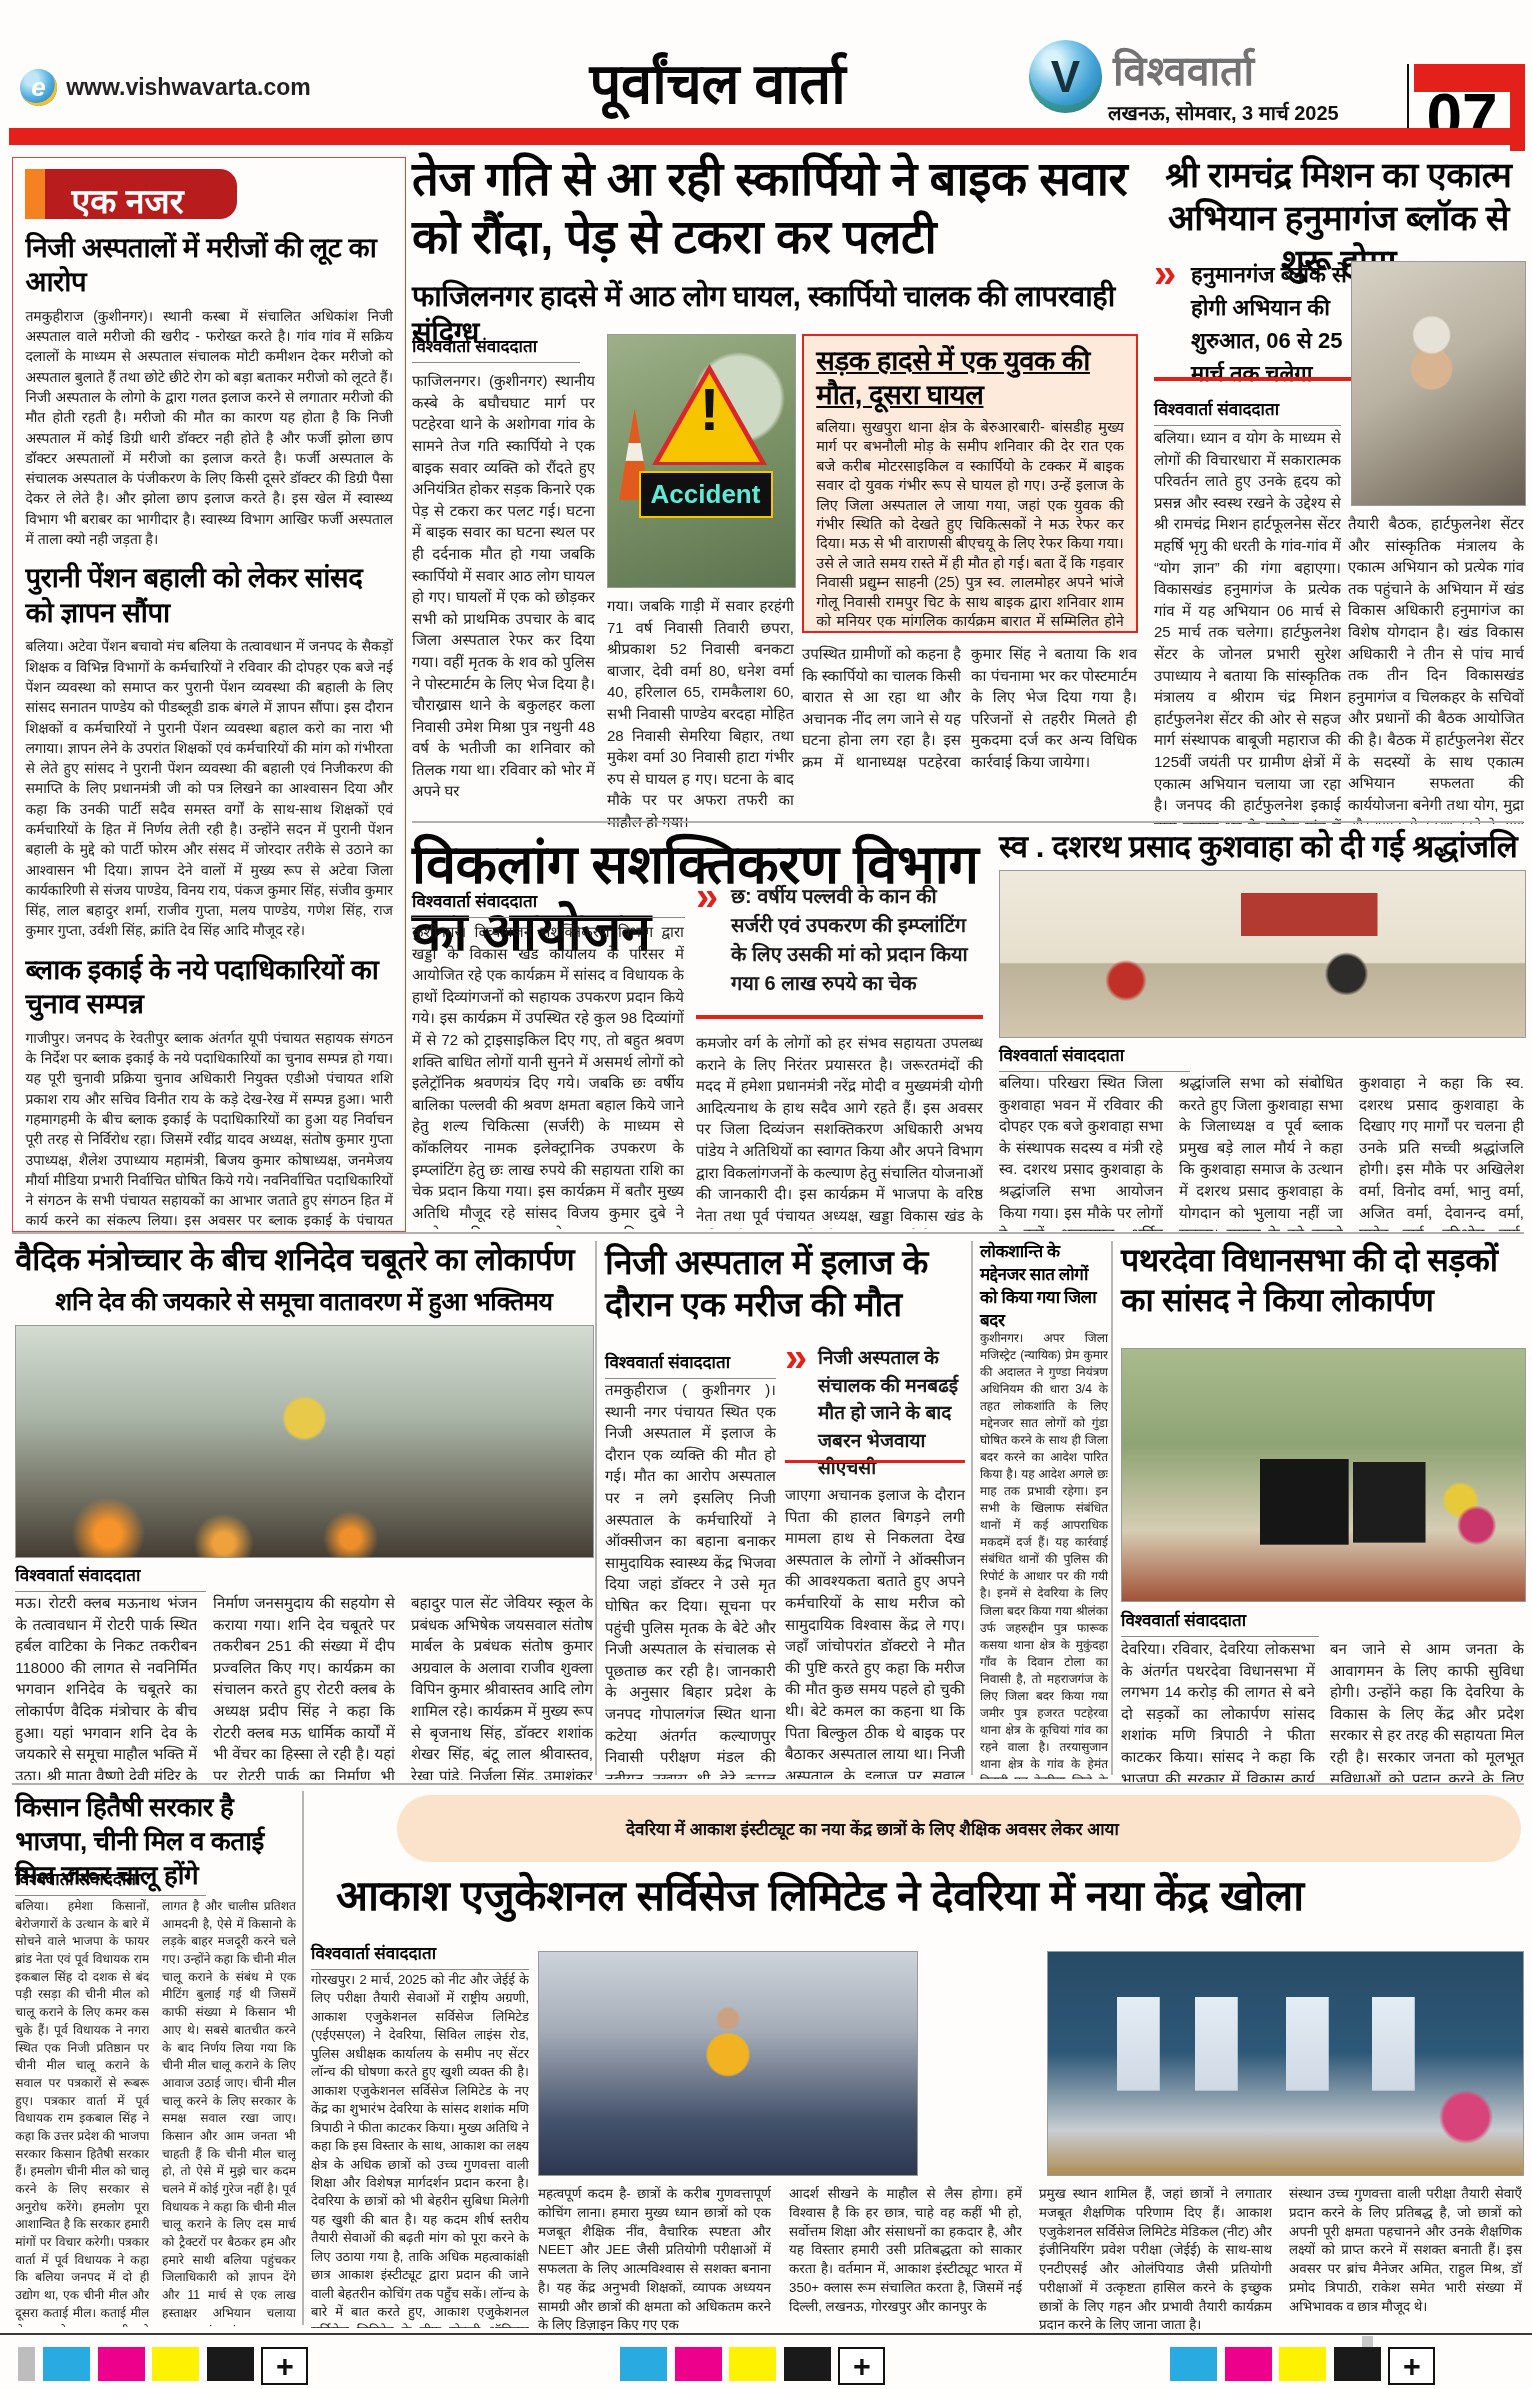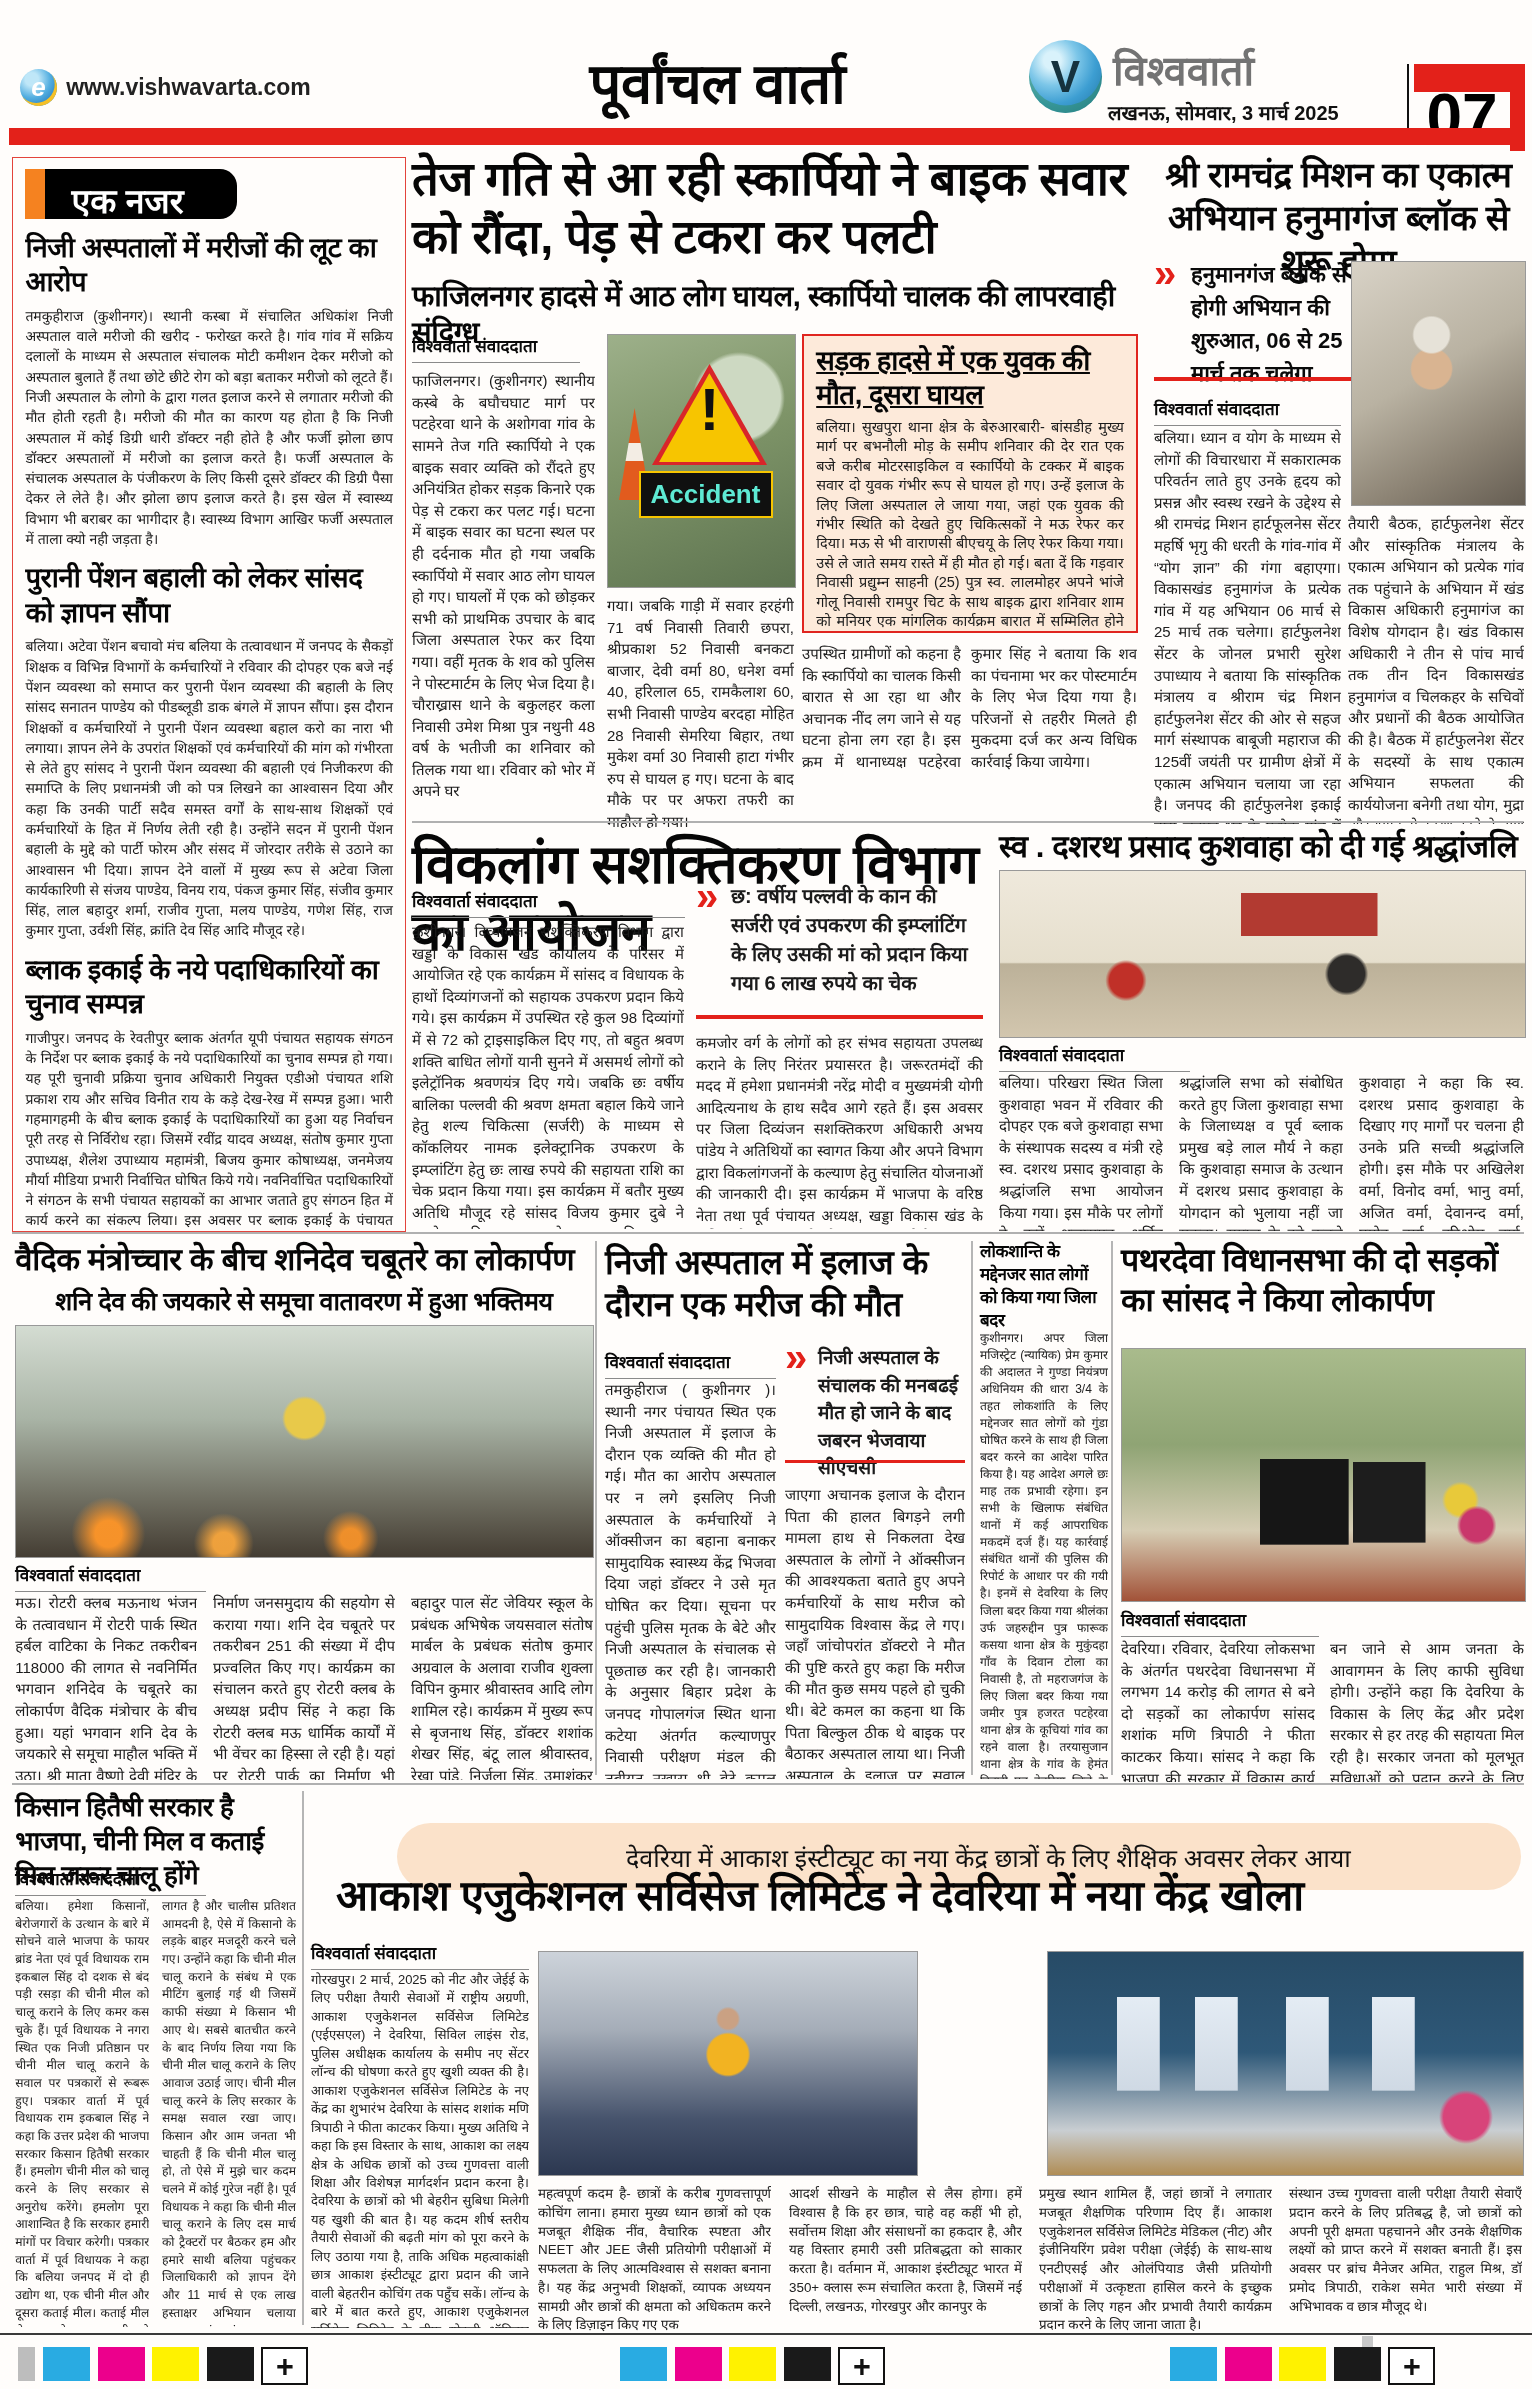--- a/index.html
+++ b/index.html
@@ -26,21 +26,21 @@
   .m-vline{left:1407px;top:64px;width:2.3px;height:70px;background:#111;}
   .m-redtop{left:1414px;top:64px;width:111px;height:27.5px;}
   .m-redside{left:1510px;top:64px;width:15.3px;height:87px;}
   .m-pagenum{left:1417px;top:85px;width:90px;font-size:64px;font-weight:700;color:#000;text-align:center;line-height:1;}
   .redrule{left:9.2px;top:128px;width:1516px;height:17px;}
   .red-bg{background:#e3211a;}
   
   .eknajar{left:12.2px;top:157px;width:394px;height:1075px;border:1.5px solid #e3433b;box-sizing:border-box;padding:7.6px 12.2px;overflow:hidden;}
   .en-banner{display:flex;align-items:stretch;height:50px;margin:3.1px 0 7.6px 0;}
   .en-orange{width:20px;background:#f58220;}
-  .en-red{background:#000000;color:#fff;font-size:34px;font-weight:700;display:flex;align-items:center;
+  .en-red{background:#b91c1c;color:#fff;font-size:34px;font-weight:700;display:flex;align-items:center;
           padding:12px 53px 0 26px;border-radius:0 17px 17px 0;}
   .en-title{font-size:27.5px;margin:12.2px 0 6.1px 0;line-height:1.25;}
   .en-body{font-size:14px;line-height:1.45;}
   
   .byline{font-size:17px;font-weight:700;color:#0a0a0a;border-bottom:1.5px solid #8a8a8a;padding-bottom:4.6px;margin-bottom:7.6px;width:92%;}
   .dateline-body{font-size:15px;line-height:1.44;}
   
   .ms-headline{left:412px;top:150px;width:727px;font-size:47px;}
   .ms-subhead{left:412px;top:279px;width:727px;font-size:29px;}
   .ms-col1{left:412px;top:334px;width:183px;height:495px;}
@@ -130,21 +130,21 @@
   .pa-byline{left:1121px;top:1608px;width:198px;}
   .pa-col1{left:1121px;top:1638px;width:194px;height:144px;}
   .pa-col2{left:1330px;top:1638px;width:194px;height:144px;}
   
   .ki-headline{left:15.3px;top:1791px;width:281px;font-size:26px;line-height:1.3;}
   .ki-byline{left:15.3px;top:1867px;width:191px;}
   .ki-col1{left:15.3px;top:1898px;width:134px;height:429px;font-size:12.2px;line-height:1.45;}
   .ki-col2{left:162px;top:1898px;width:134px;height:429px;font-size:12.2px;line-height:1.45;}
   
   .ak-strip{left:397px;top:1795px;width:1124px;height:67px;background:#fbe2ca;border-radius:34px;
-     display:flex;align-items:center;padding-left:229px;box-sizing:border-box;font-size:25px;font-weight:400;color:#111;margin-top:28px;}
+     display:flex;align-items:center;padding-left:229px;box-sizing:border-box;font-size:17px;font-weight:700;color:#111;}
   .ak-headline{left:336px;top:1870px;width:1188px;font-size:42px;}
   .ak-byline{left:311px;top:1941px;width:218px;}
   .ak-col1{left:311px;top:1971px;width:218px;height:357px;font-size:13px;line-height:1.42;}
   .ak-photo1{left:538px;top:1951px;width:378px;height:223px;border:0.8px solid #999;
      background:radial-gradient(circle at 50% 46%,#f2b322 0 9%,rgba(0,0,0,0) 10%),
                 radial-gradient(circle at 50% 30%,#caa183 0 4%,rgba(0,0,0,0) 5%),
                 linear-gradient(180deg,#cdd3da 0%,#a5adb8 35%,#46536c 75%,#2c3850 100%);}
   .ak-photo2{left:1047px;top:1951px;width:475px;height:223px;border:0.8px solid #999;
      background:linear-gradient(#e4ecf4,#cfd9e4) 16% 35%/9% 42% no-repeat,
                 linear-gradient(#e4ecf4,#cfd9e4) 34% 35%/9% 42% no-repeat,

